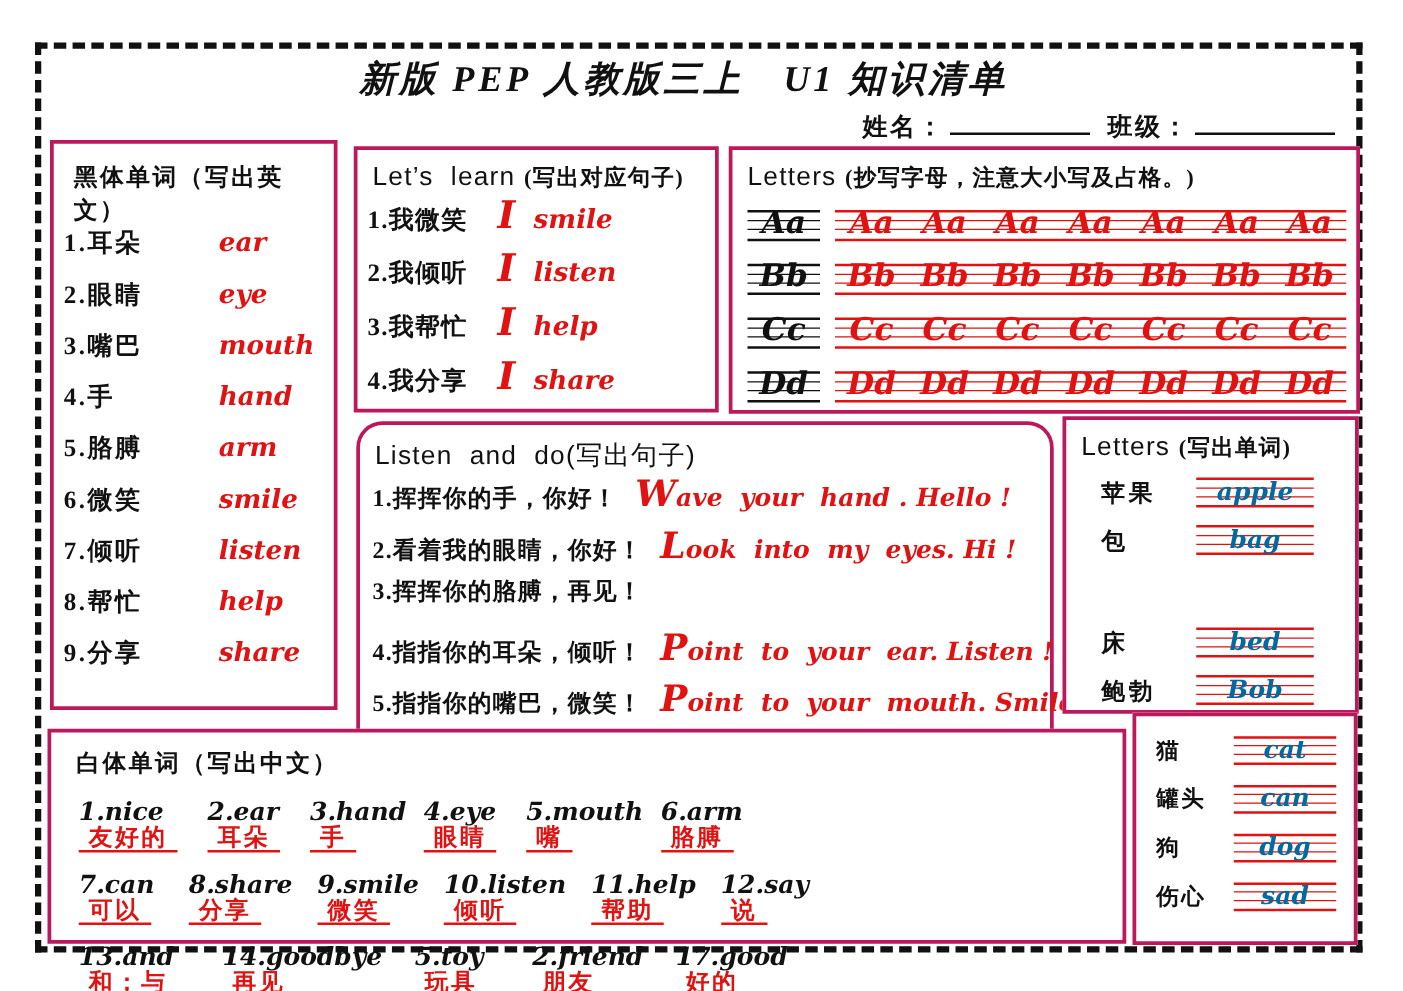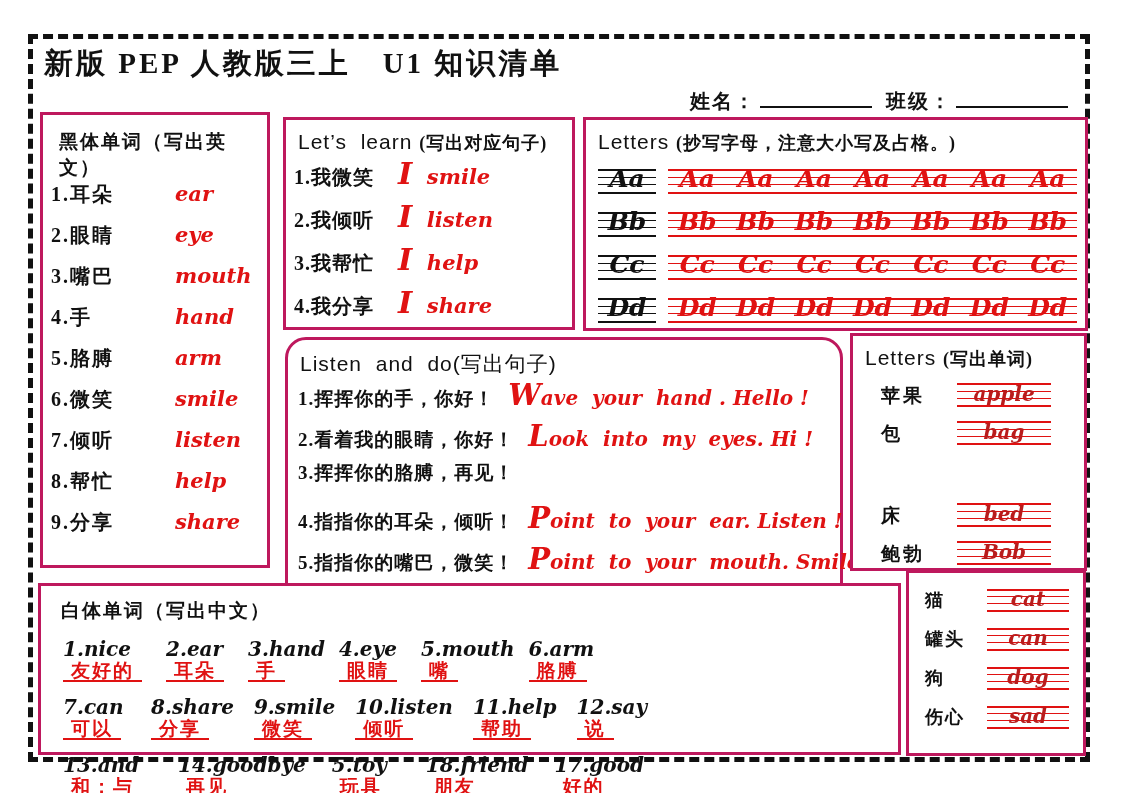--- a/index.html
+++ b/index.html
@@ -1,18 +1,18 @@
 <!DOCTYPE html>
 <html><head>
 <meta charset="utf-8">
 <style>
   html,body{margin:0;padding:0;background:#ffffff;}
   body{width:1122px;height:793px;position:relative;font-family:"Liberation Serif",serif;color:#111;overflow:hidden;}
   .sheet{position:absolute;left:28px;top:34px;width:1062px;height:728px;border:5px dashed #111;box-sizing:border-box;background:#fff;}
-  .page-title{position:absolute;left:44px;top:44px;width:1062px;text-align:left;font-size:29px;font-weight:bold;letter-spacing:3px;}
+  .page-title{position:absolute;left:16px;top:44px;width:1062px;text-align:center;font-size:29px;font-weight:bold;letter-spacing:3px;font-style:italic;}
   .name-line{position:absolute;left:690px;top:88px;font-size:20px;font-weight:bold;letter-spacing:2px;}
   .blank{display:inline-block;width:112px;height:18px;border-bottom:2px solid #111;margin:0 14px 0 4px;}
   .blank.last{margin-right:0;}
 
   .box{position:absolute;border:3px solid #be185d;box-sizing:border-box;background:#fff;}
   #heiti{left:40px;top:112px;width:230px;height:456px;}
   #letslearn{left:283px;top:117px;width:292px;height:213px;}
   #letterscopy{left:583px;top:117px;width:505px;height:214px;}
   #listendo{left:285px;top:337px;width:558px;height:282px;border-radius:21px;}
   #letterswords{left:850px;top:333px;width:237px;height:238px;}
@@ -54,21 +54,21 @@
 
   
   .ld-item{display:flex;align-items:baseline;height:41px;margin-left:10px;font-size:19px;font-weight:bold;white-space:nowrap;}
   .ld-item .q{letter-spacing:1px;}
   .ld-item .ans{font-size:20px;margin-left:14px;}
 
   
   .lw-item{display:flex;align-items:flex-start;margin-top:12px;}
   .lw-item .cnw{width:76px;margin-left:28px;font-size:19px;font-weight:bold;letter-spacing:3px;}
   .lw-staff{width:94px;height:24px;display:flex;justify-content:center;align-items:center;}
-  .lw-staff .w{font-family:"DejaVu Serif",serif;font-style:italic;font-weight:bold;font-size:20px;color:#b91c1c;margin-top:-3px;z-index:1;}
+  .lw-staff .w{font-family:"DejaVu Serif",serif;font-style:italic;font-weight:bold;font-size:20px;color:#0369a1;margin-top:-3px;z-index:1;}
   #letterswords .lw-item:nth-child(3){margin-top:56px;}
 
   .br-item{display:flex;align-items:center;margin-top:15px;}
   .br-item .cnw{width:62px;margin-left:16px;font-size:18px;font-weight:bold;letter-spacing:2px;}
   .br-item .lw-staff{width:82px;height:23px;}
 
   
   #baiti .cn-title{display:block;padding:12px 0 0 20px;}
   .b-row{display:flex;align-items:baseline;margin:13px 0 0 12px;font-size:20px;font-weight:bold;white-space:nowrap;}
   .b-row .b-item{display:flex;align-items:baseline;flex-direction:column;}
@@ -340,21 +340,21 @@
         </span>
         <span class="b-item">
           <span class="b-q">14.goodbye</span>
           <span class="b-a">再见</span>
         </span>
         <span class="b-item">
           <span class="b-q">5.toy</span>
           <span class="b-a">玩具</span>
         </span>
         <span class="b-item">
-          <span class="b-q">18.friend</span>
+          <span class="b-q">2.friend</span>
           <span class="b-a">朋友</span>
         </span>
         <span class="b-item">
           <span class="b-q">17.good</span>
           <span class="b-a">好的</span>
         </span>
       </div>
     </div>
 </div>
 

